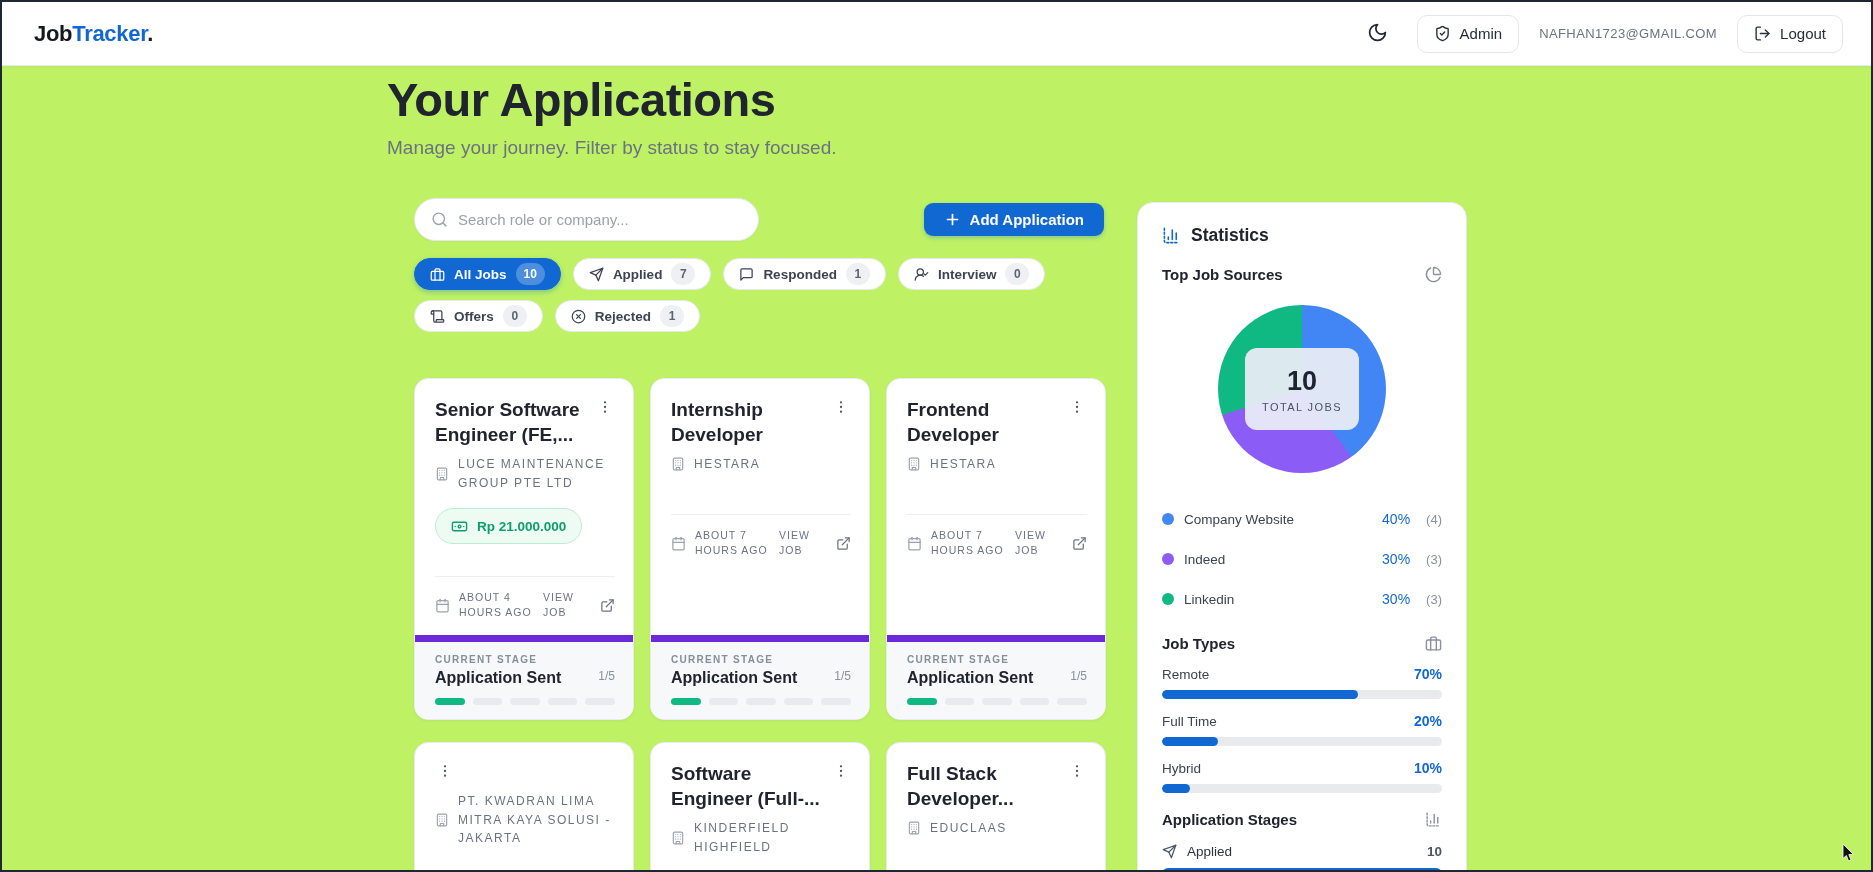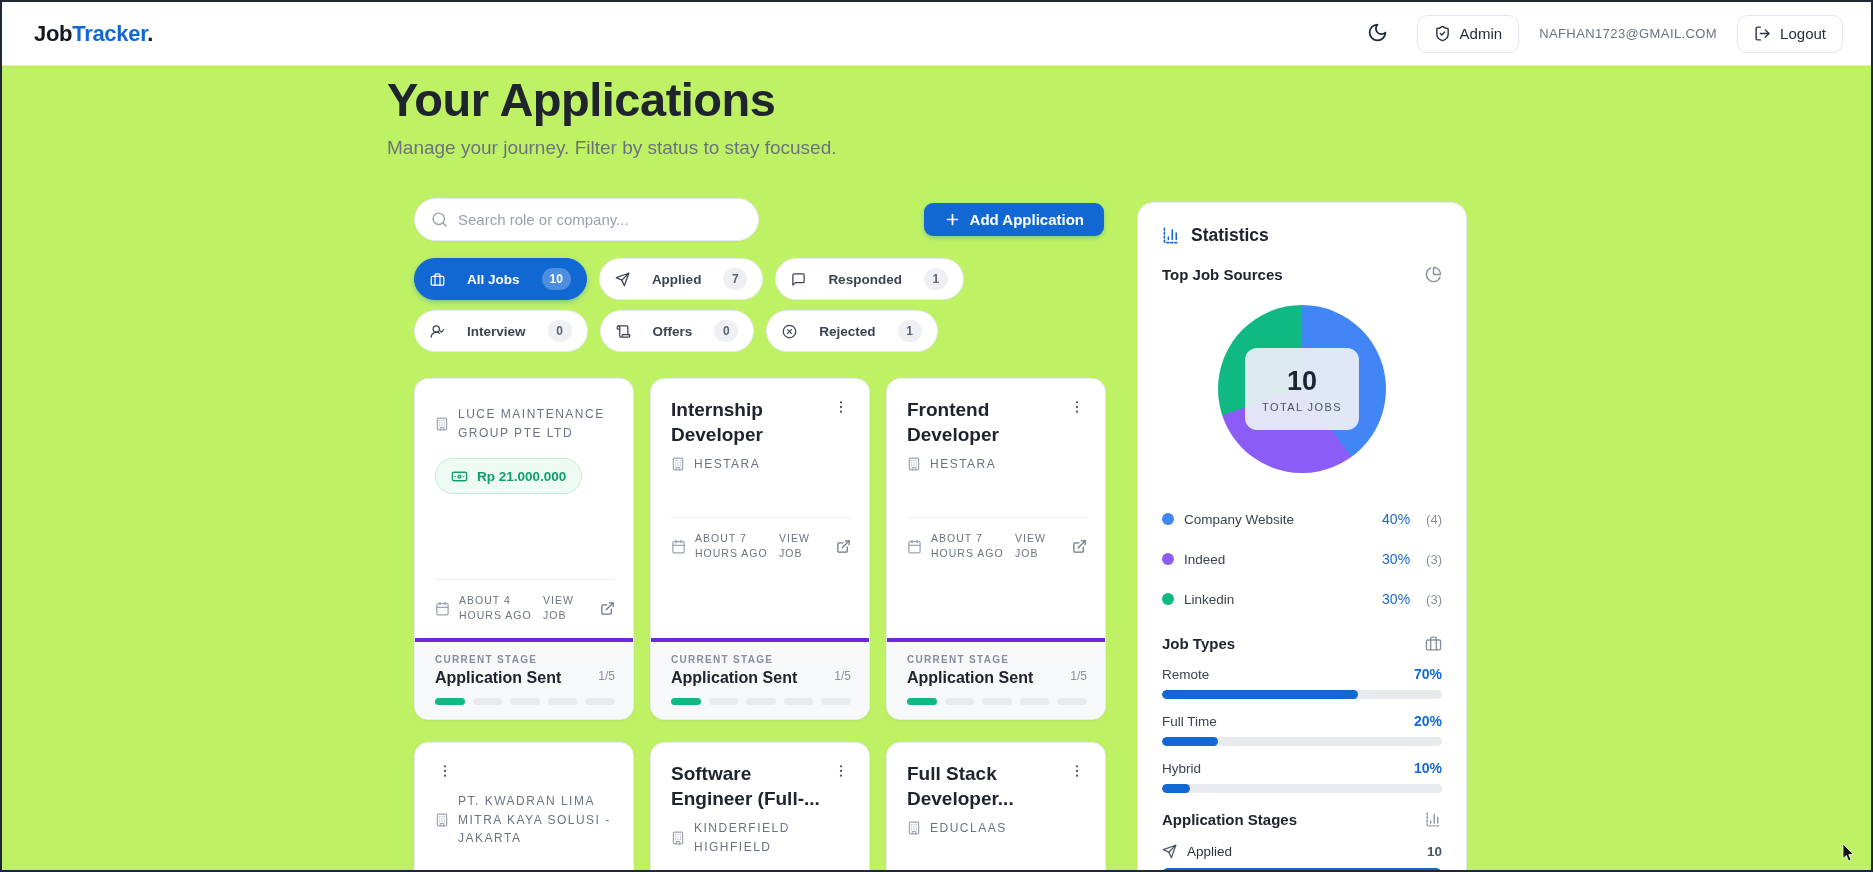--- a/index.html
+++ b/index.html
@@ -36,21 +36,21 @@
   .search input { border:none; outline:none; flex:1; font-size:15px; color:#374151;
                   font-family:"Liberation Sans", sans-serif; background:transparent; }
   .search input::placeholder { color:#9aa1ad; }
   .add-btn { display:flex; align-items:center; gap:9px; height:33px; padding:0 20px;
              background:#1268d3; color:#fff; border:none; border-radius:9px; font-size:15px;
              font-weight:700; cursor:pointer; box-shadow:0 2px 4px rgba(18,104,211,.3); }
 
   
   .chips { position:absolute; left:412px; top:256px; width:700px;
            display:flex; flex-wrap:wrap; gap:10px 12px; }
-  .chip { display:flex; align-items:center; gap:22px; height:42px; padding:0 15px;
+  .chip { display:flex; align-items:center; gap:9px; height:32px; padding:0 15px;
           background:#fff; border:1px solid #e7e9ee; border-radius:999px; font-size:13.5px;
           font-weight:600; color:#3c4352; cursor:pointer; }
   .chip .cnt { min-width:24px; height:22px; padding:0 8px; display:flex; align-items:center;
                justify-content:center; background:#eef0f4; border-radius:999px; font-size:12px;
                font-weight:600; color:#5b6472; }
   .chip.active { background:#1268d3; border-color:#1268d3; color:#fff;
                  box-shadow:0 2px 5px rgba(18,104,211,.35); }
   .chip.active .cnt { background:rgba(255,255,255,.25); color:#fff; }
 
   
@@ -68,21 +68,21 @@
   .company span { font-size:12px; letter-spacing:1.5px; line-height:1.55; color:#6b7280; }
   .salary { display:inline-flex; align-items:center; gap:9px; margin-top:16px; height:36px;
             padding:0 15px; background:#edfbf3; border:1px solid #bdecd4; border-radius:999px;
             align-self:flex-start; min-width:130px; }
   .salary span { font-size:13.5px; font-weight:700; color:#0e9f6e; }
   .card-meta-wrap { margin-top:auto; }
   .divider { height:1px; background:#eceef1; }
   .meta { display:flex; align-items:center; gap:9px; margin-top:13px; color:#6b7280; }
   .meta .posted { flex:1; font-size:10.5px; letter-spacing:1px; line-height:1.5; }
   .meta .view { width:48px; font-size:10.5px; letter-spacing:1px; line-height:1.5; }
-  .card-footer { background:#f7f8f9; border-top:4px solid #6d28d9; padding:12px 18px 14px 20px; }
+  .card-footer { background:#f7f8f9; border-top:7px solid #6d28d9; padding:12px 18px 14px 20px; }
   .stage-label { font-size:10px; font-weight:600; letter-spacing:1.3px; color:#868e9b; }
   .stage-row { display:flex; align-items:flex-start; justify-content:space-between; margin-top:4px; }
   .stage-name { font-size:16px; font-weight:700; color:#20242e; }
   .stage-frac { font-size:12px; color:#8a919e; }
   .segs { display:flex; gap:8px; margin-top:11px; }
   .seg { flex:1; height:7px; border-radius:6px; background:#e8eaee; }
   .seg.done { background:#10b981; }
 
   
   .stats { position:absolute; left:1135px; top:200px; width:330px; min-height:720px;
@@ -248,20 +248,30 @@
       </span>
       <span>Rejected</span>
       <span class="cnt">1</span>
     </button>
   </div>
 
   <div class="cards">
 
     <article class="card">
       <div class="card-body">
+        <div class="card-top">
+          <div class="card-title">Senior Software Engineer (FE,...</div>
+          <button class="kebab">
+            <span><svg width="16" height="16" viewBox="0 0 24 24" fill="currentColor">
+                  <circle cx="12" cy="5" r="1.7"></circle>
+                  <circle cx="12" cy="12" r="1.7"></circle>
+                  <circle cx="12" cy="19" r="1.7"></circle>
+                </svg></span>
+          </button>
+        </div>
         <div class="company">
           <span style="display:flex;color:#9ca3af;">
             <svg width="14" height="14" viewBox="0 0 24 24" fill="none" stroke="currentColor" stroke-width="2" stroke-linecap="round" stroke-linejoin="round">
                 <rect x="4" y="2" width="16" height="20" rx="2"></rect>
                 <path d="M9 22v-4h6v4"></path>
                 <path d="M8 6h.01M16 6h.01M12 6h.01M12 10h.01M16 10h.01M8 10h.01M12 14h.01M16 14h.01M8 14h.01"></path>
               </svg>
           </span>
           <span>LUCE MAINTENANCE GROUP PTE LTD</span>
         </div>

